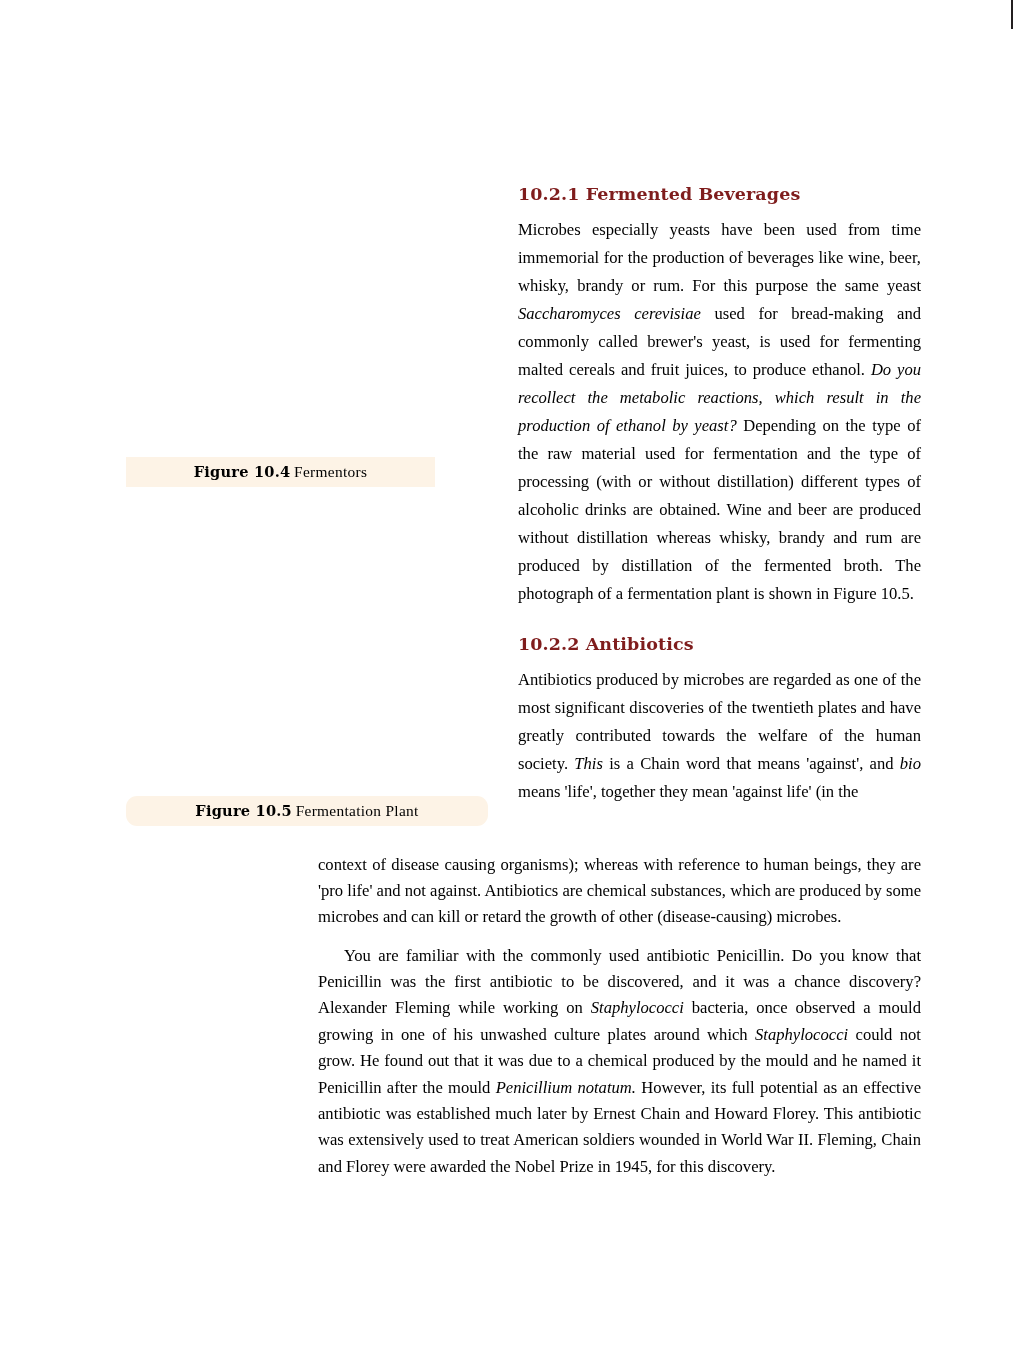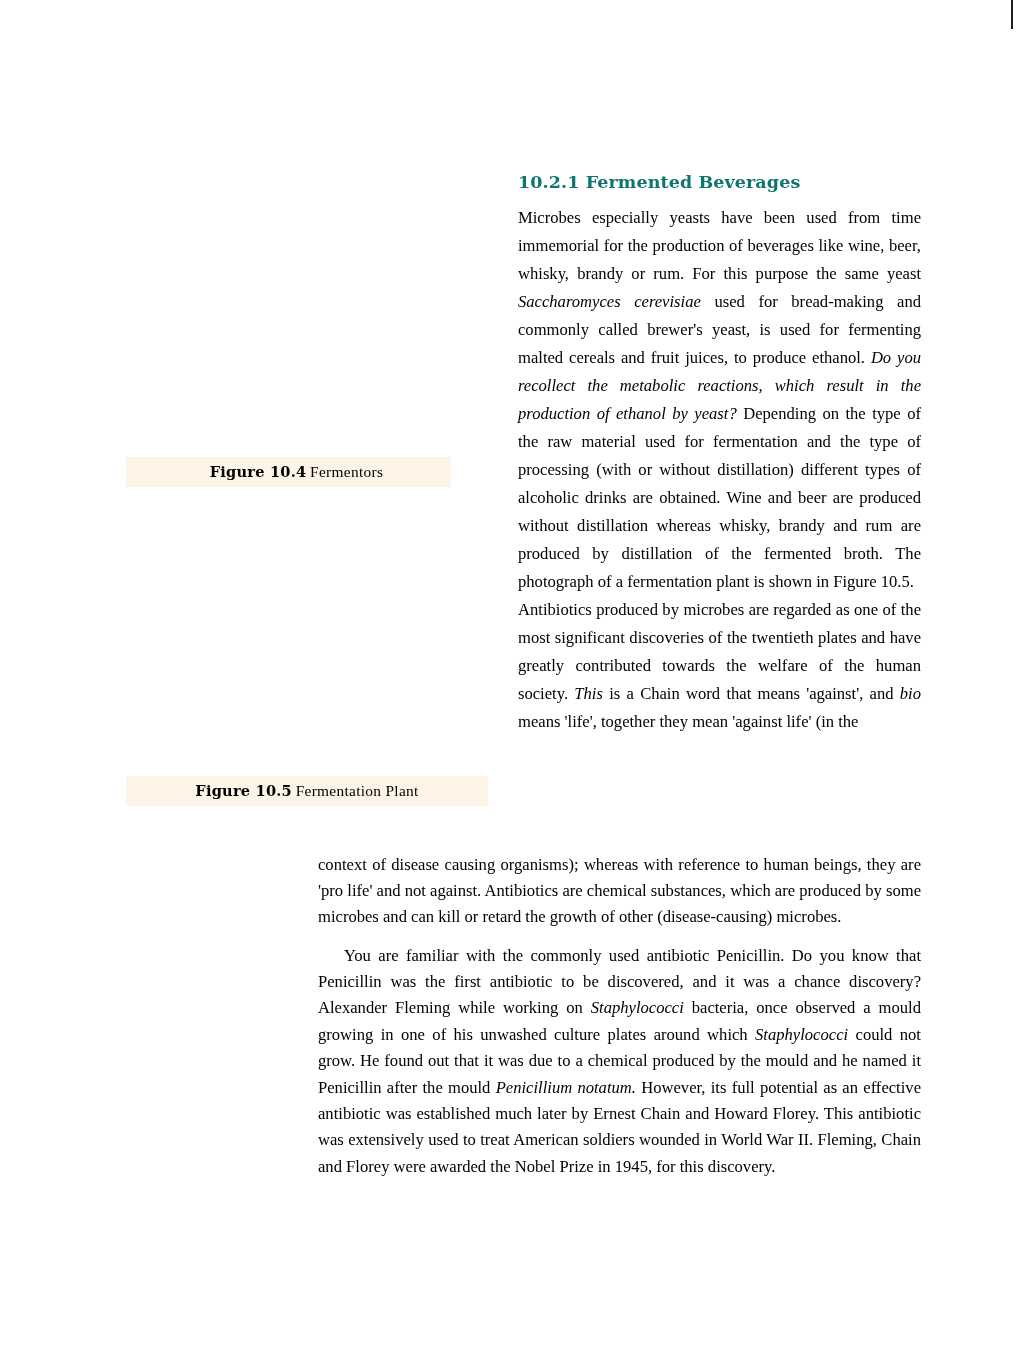--- a/index.html
+++ b/index.html
@@ -32,22 +32,22 @@
     left: 518px;
     top: 168px;
     width: 403px;
   }
 
   .section-heading {
     font-family: "DejaVu Serif", "Liberation Serif", serif;
     font-weight: bold;
     font-size: 17.5px;
     letter-spacing: 0.1px;
-    color: #0f766e;
-    margin: 4px 0 11px 0;
+    color: #7f1d1d;
+    margin: 16px 0 11px 0;
     line-height: 1.2;
   }
   .section-heading.second {
     margin-top: 26px;
   }
 
   p.body {
     margin: 0;
     font-size: 16.6px;
     line-height: 28px;
@@ -80,26 +80,26 @@
   .fig-caption .fig-text {
     font-family: "Liberation Serif", "DejaVu Serif", serif;
     font-size: 15.4px;
     letter-spacing: 0.3px;
   }
 
   #fig-104 {
     left: 126px;
     top: 457px;
     width: 309px;
-    padding-left: 16px;
   }
   #fig-105 {
     left: 126px;
-    top: 776px;
+    top: 796px;
     width: 362px;
+    border-radius: 11px;
   }
 
   
   .col-full {
     position: absolute;
     left: 318px;
     top: 852px;
     width: 603px;
   }
   .col-full p.body {
@@ -126,20 +126,21 @@
 
 <div class="fig-art" id="fig-art-104"></div>
 <div class="fig-art" id="fig-art-105"></div>
 
 <div class="col-right">
 
   <h3 class="section-heading">10.2.1 Fermented Beverages</h3>
 
   <p class="body"><span>Microbes especially yeasts have been used from time immemorial for the production of beverages like wine, beer, whisky, brandy or rum. For this purpose the same yeast </span><i>Saccharomyces cerevisiae</i><span> used for bread-making and commonly called brewer's yeast, is used for fermenting malted cereals and fruit juices, to produce ethanol. </span><i>Do you recollect the metabolic reactions, which result in the production of ethanol by yeast?</i><span> Depending on the type of the raw material used for fermentation and the type of processing (with or without distillation) different types of alcoholic drinks are obtained. Wine and beer are produced without distillation whereas whisky, brandy and rum are produced by distillation of the fermented broth. The photograph of a fermentation plant is shown in Figure 10.5.</span></p>
 
+  <h3 class="section-heading second">10.2.2 Antibiotics</h3>
 
   <p class="body"><span>Antibiotics produced by microbes are regarded as one of the most significant discoveries of the twentieth plates and have greatly contributed towards the welfare of the human society. </span><i>This</i><span> is a Chain word that means 'against', and </span><i>bio</i><span> means 'life', together they mean 'against life' (in the</span></p>
 </div>
 
 <div class="fig-caption" id="fig-104">
   <span class="fig-label">Figure  10.4</span><span>&nbsp;</span><span class="fig-text">Fermentors</span>
 </div>
 
 <div class="fig-caption" id="fig-105">
   <span class="fig-label">Figure  10.5</span><span>&nbsp;</span><span class="fig-text">Fermentation  Plant</span>

